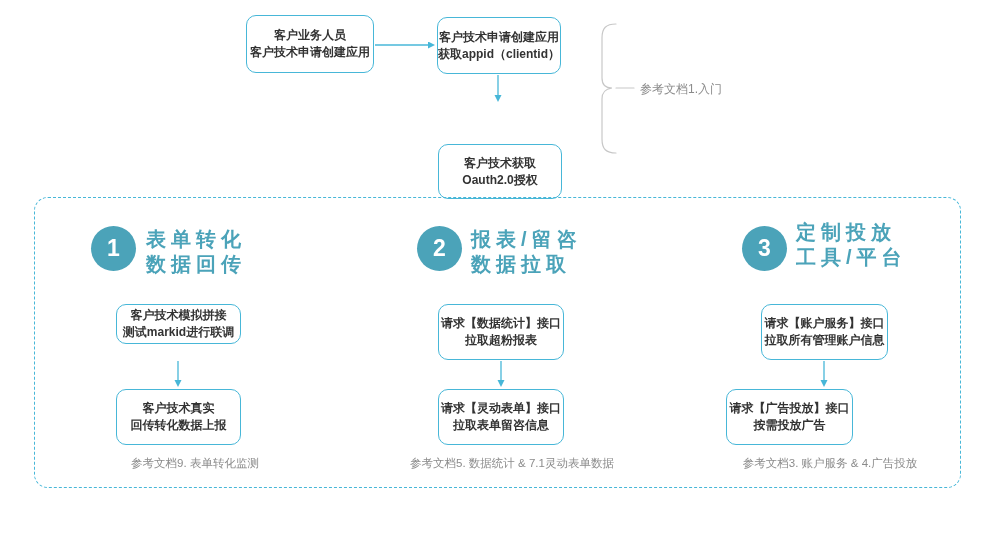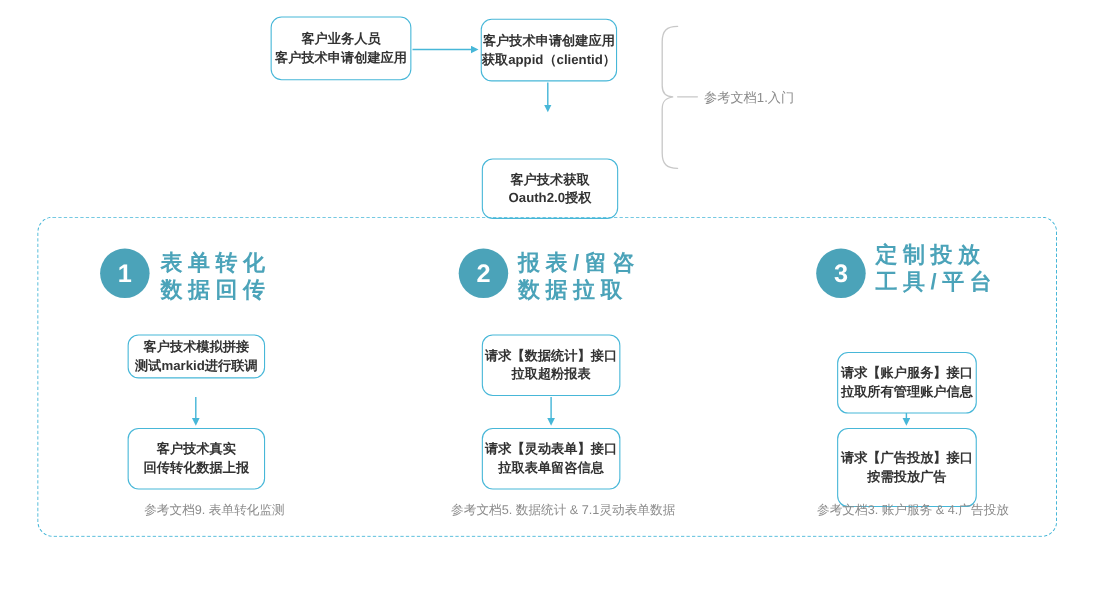--- a/index.html
+++ b/index.html
@@ -108,23 +108,23 @@
     <span>请求【灵动表单】接口</span>
     <span>拉取表单留咨信息</span>
   </div>
   <div class="footnote" style="left:352px;">参考文档5. 数据统计 &amp; 7.1灵动表单数据</div>
 
   <div class="badge" style="left:742px; top:226px;">3</div>
   <div class="sec-title" style="left:796px; top:220px;">
     <div>定制投放</div>
     <div>工具/平台</div>
   </div>
-  <div class="node" style="left:761px; top:304px; width:127px; height:56px;margin-top:16px;">
+  <div class="node" style="left:761px; top:304px; width:127px; height:56px;">
     <span>请求【账户服务】接口</span>
     <span>拉取所有管理账户信息</span>
   </div>
-  <div class="node" style="left:761px; top:389px; width:127px; height:72px;">
+  <div class="node" style="left:726px; top:389px; width:127px; height:56px;">
     <span>请求【广告投放】接口</span>
     <span>按需投放广告</span>
   </div>
   <div class="footnote" style="left:670px;">参考文档3. 账户服务 &amp; 4.广告投放</div>
 
 </div>
 
 </body></html>

